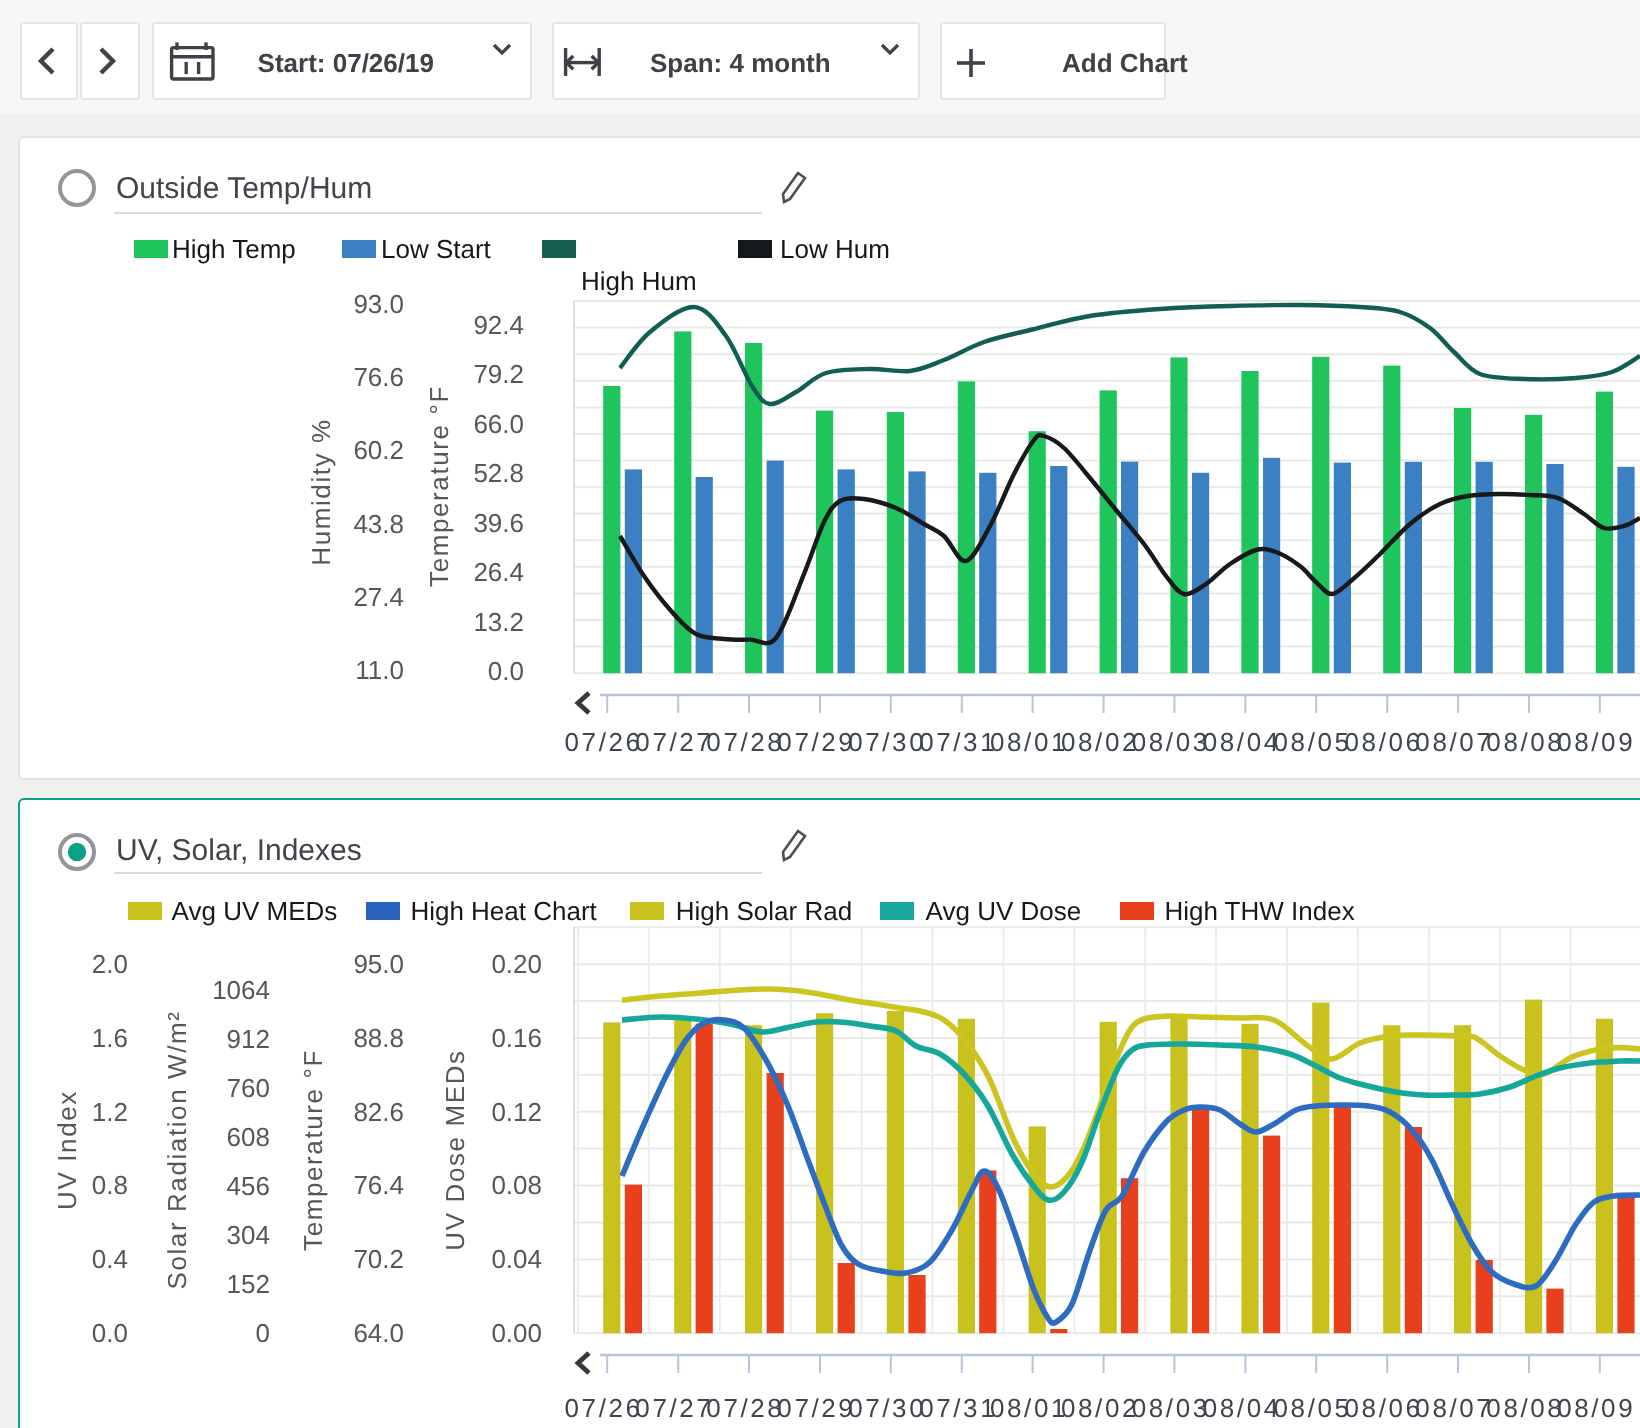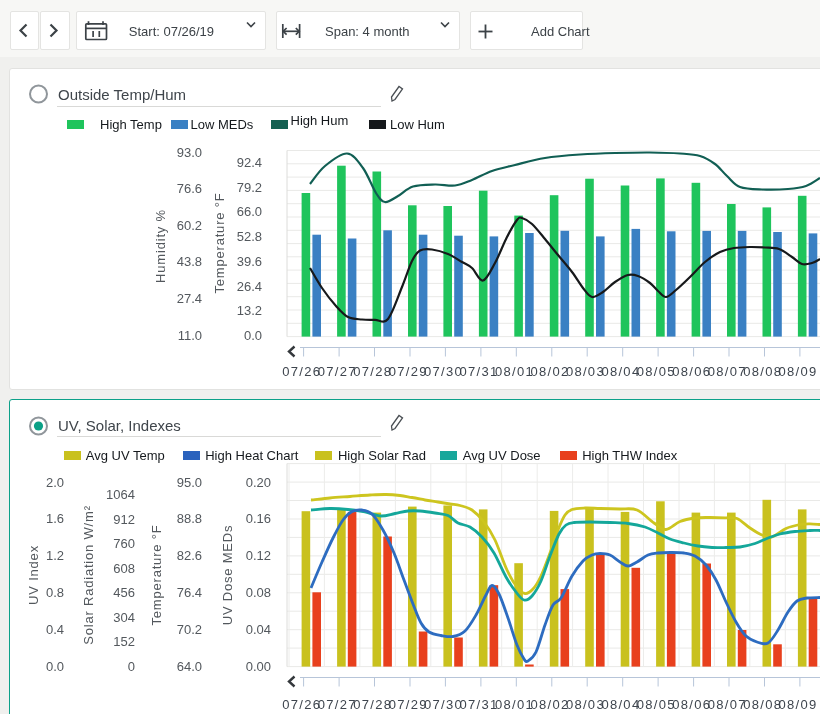--- a/index.html
+++ b/index.html
@@ -1,18 +1,18 @@
 <!DOCTYPE html>
 <html><head><meta charset="utf-8">
 <style>
 html,body{margin:0;padding:0;width:820px;height:714px;overflow:hidden;background:#f0f0ee;font-family:"Liberation Sans",sans-serif;}
 .abs{position:absolute;}
 #toolbar{position:absolute;left:0;top:0;width:820px;height:57px;background:#f7f7f5;}
 .btn{position:absolute;top:11px;height:39px;background:#fff;border:1px solid #e4e4e2;border-radius:2px;box-sizing:border-box;}
-.btxt{position:absolute;font-size:13px;font-weight:400;color:#3c4247;top:24px;}
+.btxt{position:absolute;font-size:13px;font-weight:700;color:#3c4247;top:24px;}
 #p1{position:absolute;left:9px;top:68px;width:815px;height:322px;background:#fff;border:1px solid #e2e2e0;border-radius:3px;box-sizing:border-box;}
 #p2{position:absolute;left:9px;top:399px;width:815px;height:330px;background:#fff;border:1px solid #0da189;border-radius:3px;box-sizing:border-box;}
 .ttl{position:absolute;font-size:15px;color:#3f454b;}
 .tline{position:absolute;height:1px;background:#d9d9d7;}
 .sw{position:absolute;width:17px;height:9.5px;}
 .lg{position:absolute;font-size:13px;color:#15191d;}
 svg text.al{font-size:13px;fill:#53585d;font-family:"Liberation Sans",sans-serif;}
 svg text.at{font-size:13px;fill:#53585d;letter-spacing:0.8px;font-family:"Liberation Sans",sans-serif;}
 svg text.xl{font-size:13px;fill:#3e454e;letter-spacing:1.3px;font-family:"Liberation Sans",sans-serif;}
 </style></head>
@@ -280,29 +280,29 @@
 <text x="691.8" y="708.5" text-anchor="middle" class="xl">08/06</text>
 <text x="727.2" y="708.5" text-anchor="middle" class="xl">08/07</text>
 <text x="762.7" y="708.5" text-anchor="middle" class="xl">08/08</text>
 <text x="798.1" y="708.5" text-anchor="middle" class="xl">08/09</text>
 </svg>
 <div class="ttl" style="left:58px;top:86px">Outside Temp/Hum</div>
 <div class="tline" style="left:57px;top:106px;width:324px"></div>
 <div class="ttl" style="left:58px;top:417px">UV, Solar, Indexes</div>
 <div class="tline" style="left:57px;top:436px;width:324px"></div>
 <div class="sw" style="left:66.8px;top:119.6px;background:#1fc45c"></div>
-<div class="lg" style="left:100px;top:116.6px">High Temp</div>
+<div class="lg" style="left:86px;top:116.6px">High Temp</div>
 <div class="sw" style="left:171.2px;top:119.6px;background:#3a80c3"></div>
-<div class="lg" style="left:190.5px;top:116.6px">Low MEDs</div>
+<div class="lg" style="left:190.5px;top:116.6px">Low Start</div>
 <div class="sw" style="left:270.7px;top:119.6px;background:#145f51"></div>
-<div class="lg" style="left:290.5px;top:113px">High Hum</div>
+<div class="lg" style="left:290.5px;top:133px">High Hum</div>
 <div class="sw" style="left:369.3px;top:119.6px;background:#15181b"></div>
 <div class="lg" style="left:390px;top:116.6px">Low Hum</div>
 <div class="sw" style="left:63.9px;top:450.5px;background:#c9c11e"></div>
-<div class="lg" style="left:85.8px;top:447.5px">Avg UV Temp</div>
+<div class="lg" style="left:85.8px;top:447.5px">Avg UV MEDs</div>
 <div class="sw" style="left:182.6px;top:450.5px;background:#2a62bd"></div>
 <div class="lg" style="left:205.2px;top:447.5px">High Heat Chart</div>
 <div class="sw" style="left:315.3px;top:450.5px;background:#c9c11e"></div>
 <div class="lg" style="left:337.9px;top:447.5px">High Solar Rad</div>
 <div class="sw" style="left:440.2px;top:450.5px;background:#17a79b"></div>
 <div class="lg" style="left:462.8px;top:447.5px">Avg UV Dose</div>
 <div class="sw" style="left:559.6px;top:450.5px;background:#e8401d"></div>
 <div class="lg" style="left:582.2px;top:447.5px">High THW Index</div>
 
 </body></html>

